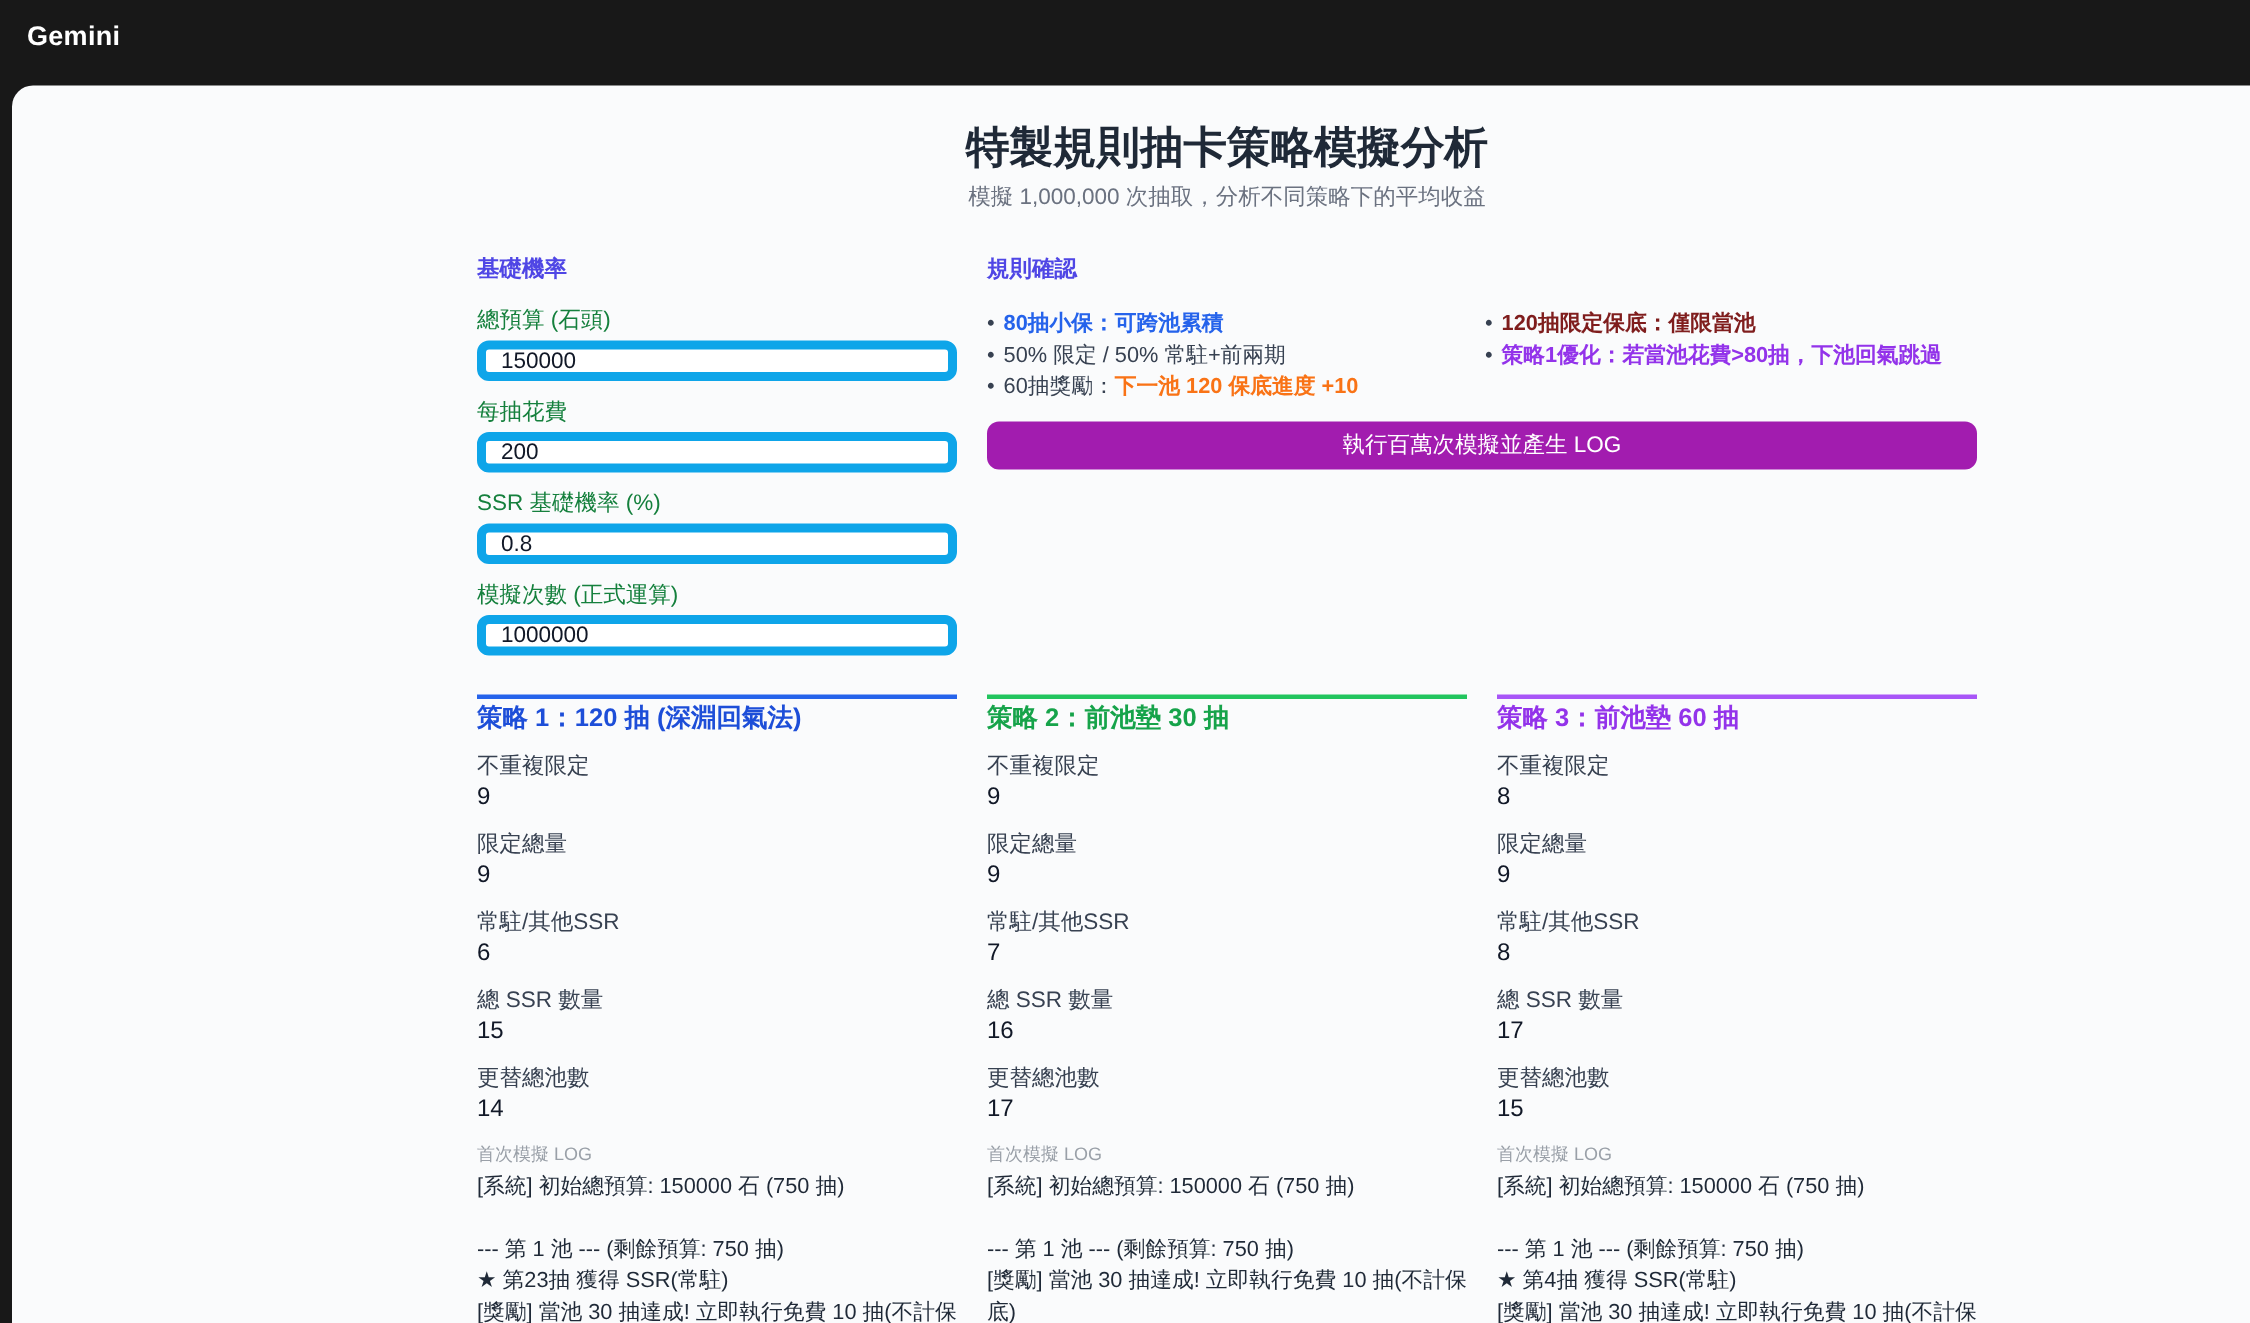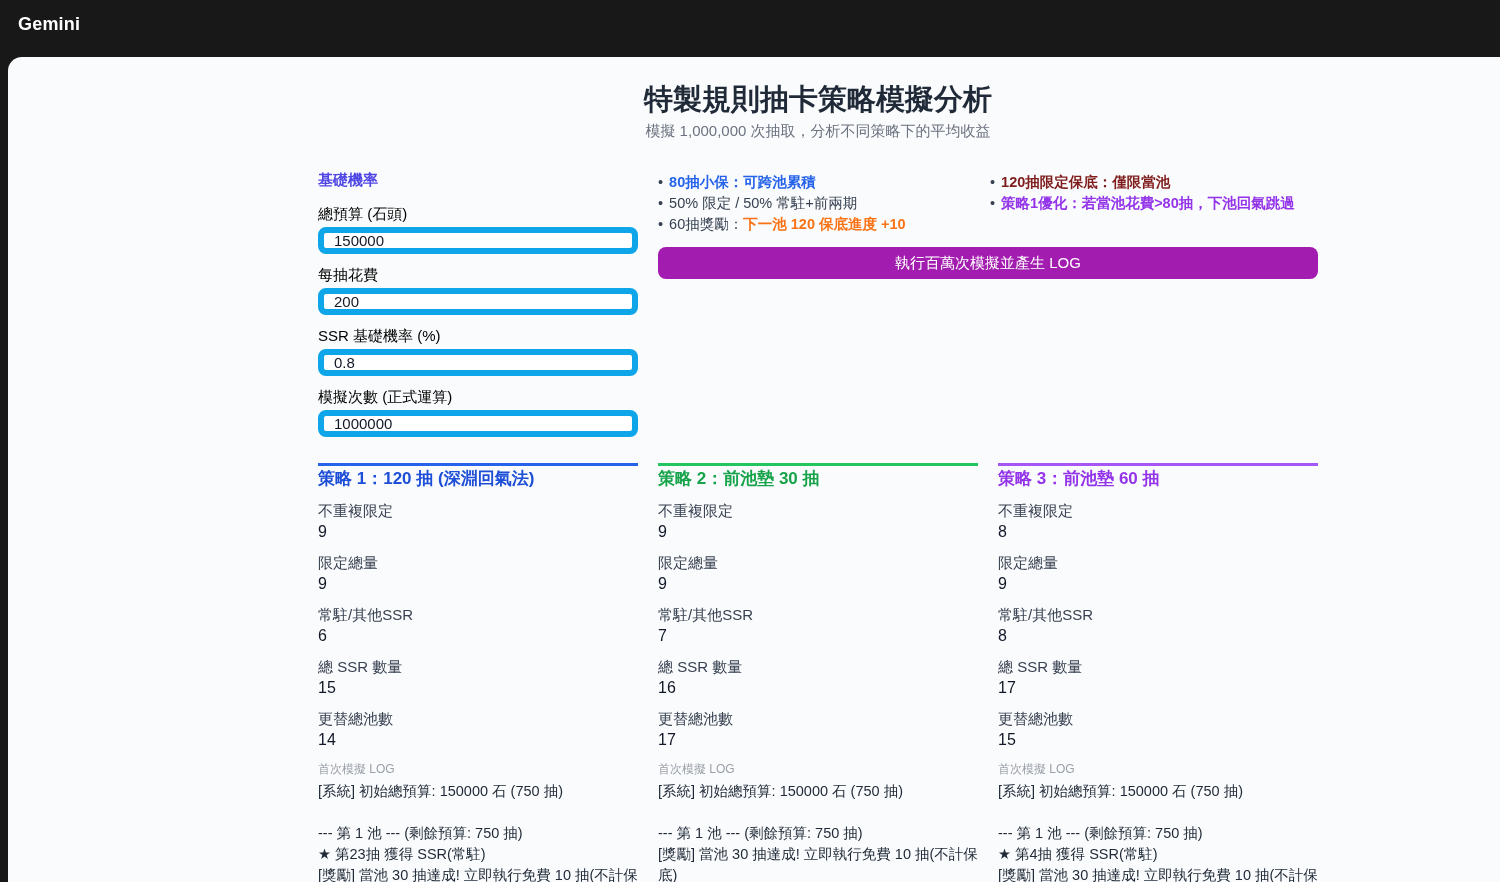--- a/index.html
+++ b/index.html
@@ -31,21 +31,21 @@
   
   .main-row { position: absolute; top: 115px; left: 0; width: 1000px; }
   .settings-col { position: absolute; left: 0; top: 0; width: 320px; }
   .rules-col    { position: absolute; left: 340px; top: 0; width: 660px; }
 
   .section-heading {
     font-size: 15px; line-height: 15px; font-weight: 700; color: #4f46e5;
     margin-bottom: 19px;
   }
   .field { margin-bottom: 13px; }
-  .field-label { display: block; font-size: 15px; line-height: 15px; color: #000000; margin-bottom: 6px; }
+  .field-label { display: block; font-size: 15px; line-height: 15px; color: #15803d; margin-bottom: 6px; }
   .field input {
     width: 100%; height: 27px; padding: 0 10px;
     font-family: "Liberation Sans", "DejaVu Sans", sans-serif;
     font-size: 15px; color: #111827;
     background: #ffffff; border: 6px solid #0ea5e9; border-radius: 8px;
     outline: none;
   }
 
   .rules-lists { position: relative; height: 66px; margin-bottom: 9px; }
   .rules-list { position: absolute; top: 0; list-style: none; }
@@ -111,20 +111,21 @@
           <label class="field-label">SSR 基礎機率 (%)</label>
           <input type="text" value="0.8" style="">
         </div>
         <div class="field">
           <label class="field-label">模擬次數 (正式運算)</label>
           <input type="text" value="1000000" style="">
         </div>
       </div>
 
       <div class="rules-col">
+        <div class="section-heading">規則確認</div>
 
         <div class="rules-lists">
           <ul class="rules-list left">
             <li class="rule-item"><span class="bullet">•</span><span></span><span class="rule-highlight" style="color: rgb(37, 99, 235);">80抽小保：可跨池累積</span></li>
             <li class="rule-item"><span class="bullet">•</span><span>50% 限定 / 50% 常駐+前兩期</span><span class="rule-highlight"></span></li>
             <li class="rule-item"><span class="bullet">•</span><span>60抽獎勵：</span><span class="rule-highlight" style="color: rgb(249, 115, 22);">下一池 120 保底進度 +10</span></li>
           </ul>
           <ul class="rules-list right">
             <li class="rule-item"><span class="bullet">•</span><span></span><span class="rule-highlight" style="color: #7f1d1d;">120抽限定保底：僅限當池</span></li>
             <li class="rule-item"><span class="bullet">•</span><span></span><span class="rule-highlight" style="color: rgb(147, 51, 234);">策略1優化：若當池花費&gt;80抽，下池回氣跳過</span></li>

